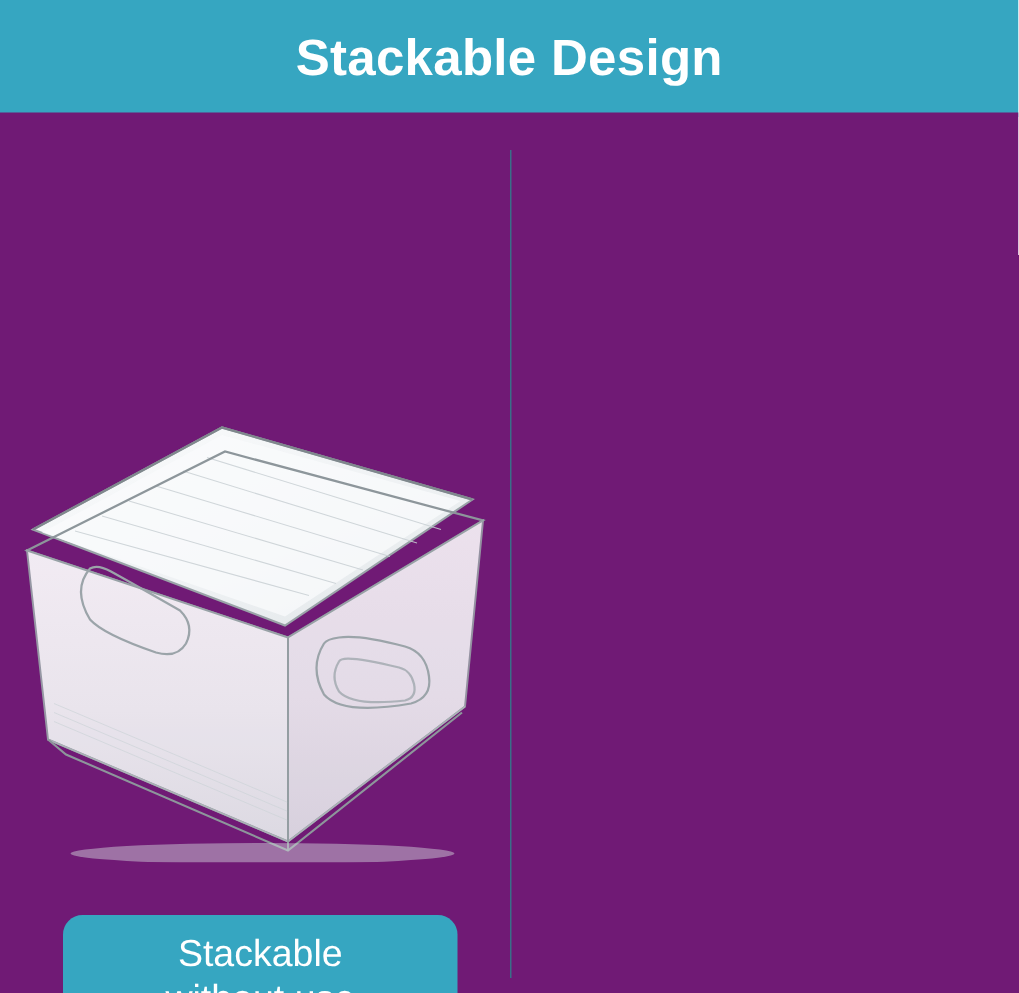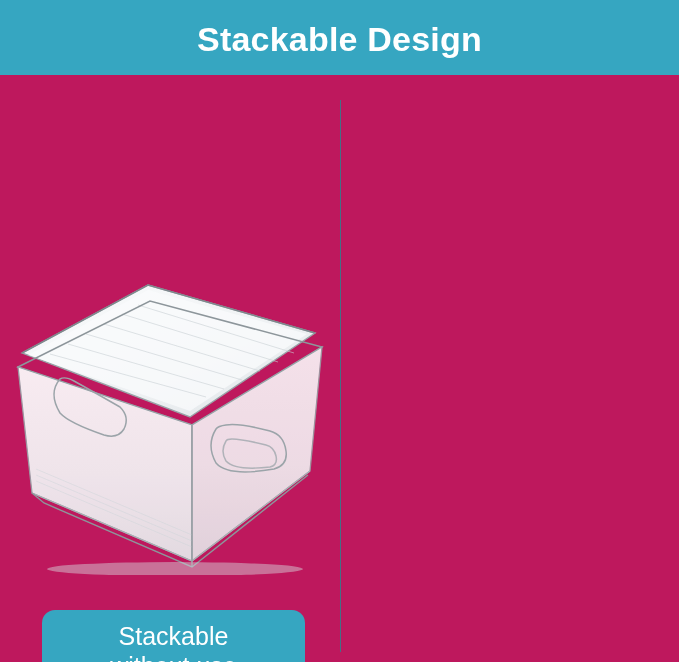--- a/index.html
+++ b/index.html
@@ -46,21 +46,21 @@
     height: 552px;
     background: #2f7f8c;
     opacity: .85;
   }
 
   
   .panel {
     position: absolute;
     top: 75px;
     height: 587px;
-    background: #be185d;
+    background: #701a75;
   }
   .panel-left  { left: 0;     width: 340px; }
   .panel-right { left: 340px; width: 339px; }
 
   
   .caption-pill {
     position: absolute;
     background: #36a6c1;
     border-radius: 13px;
     display: flex;

